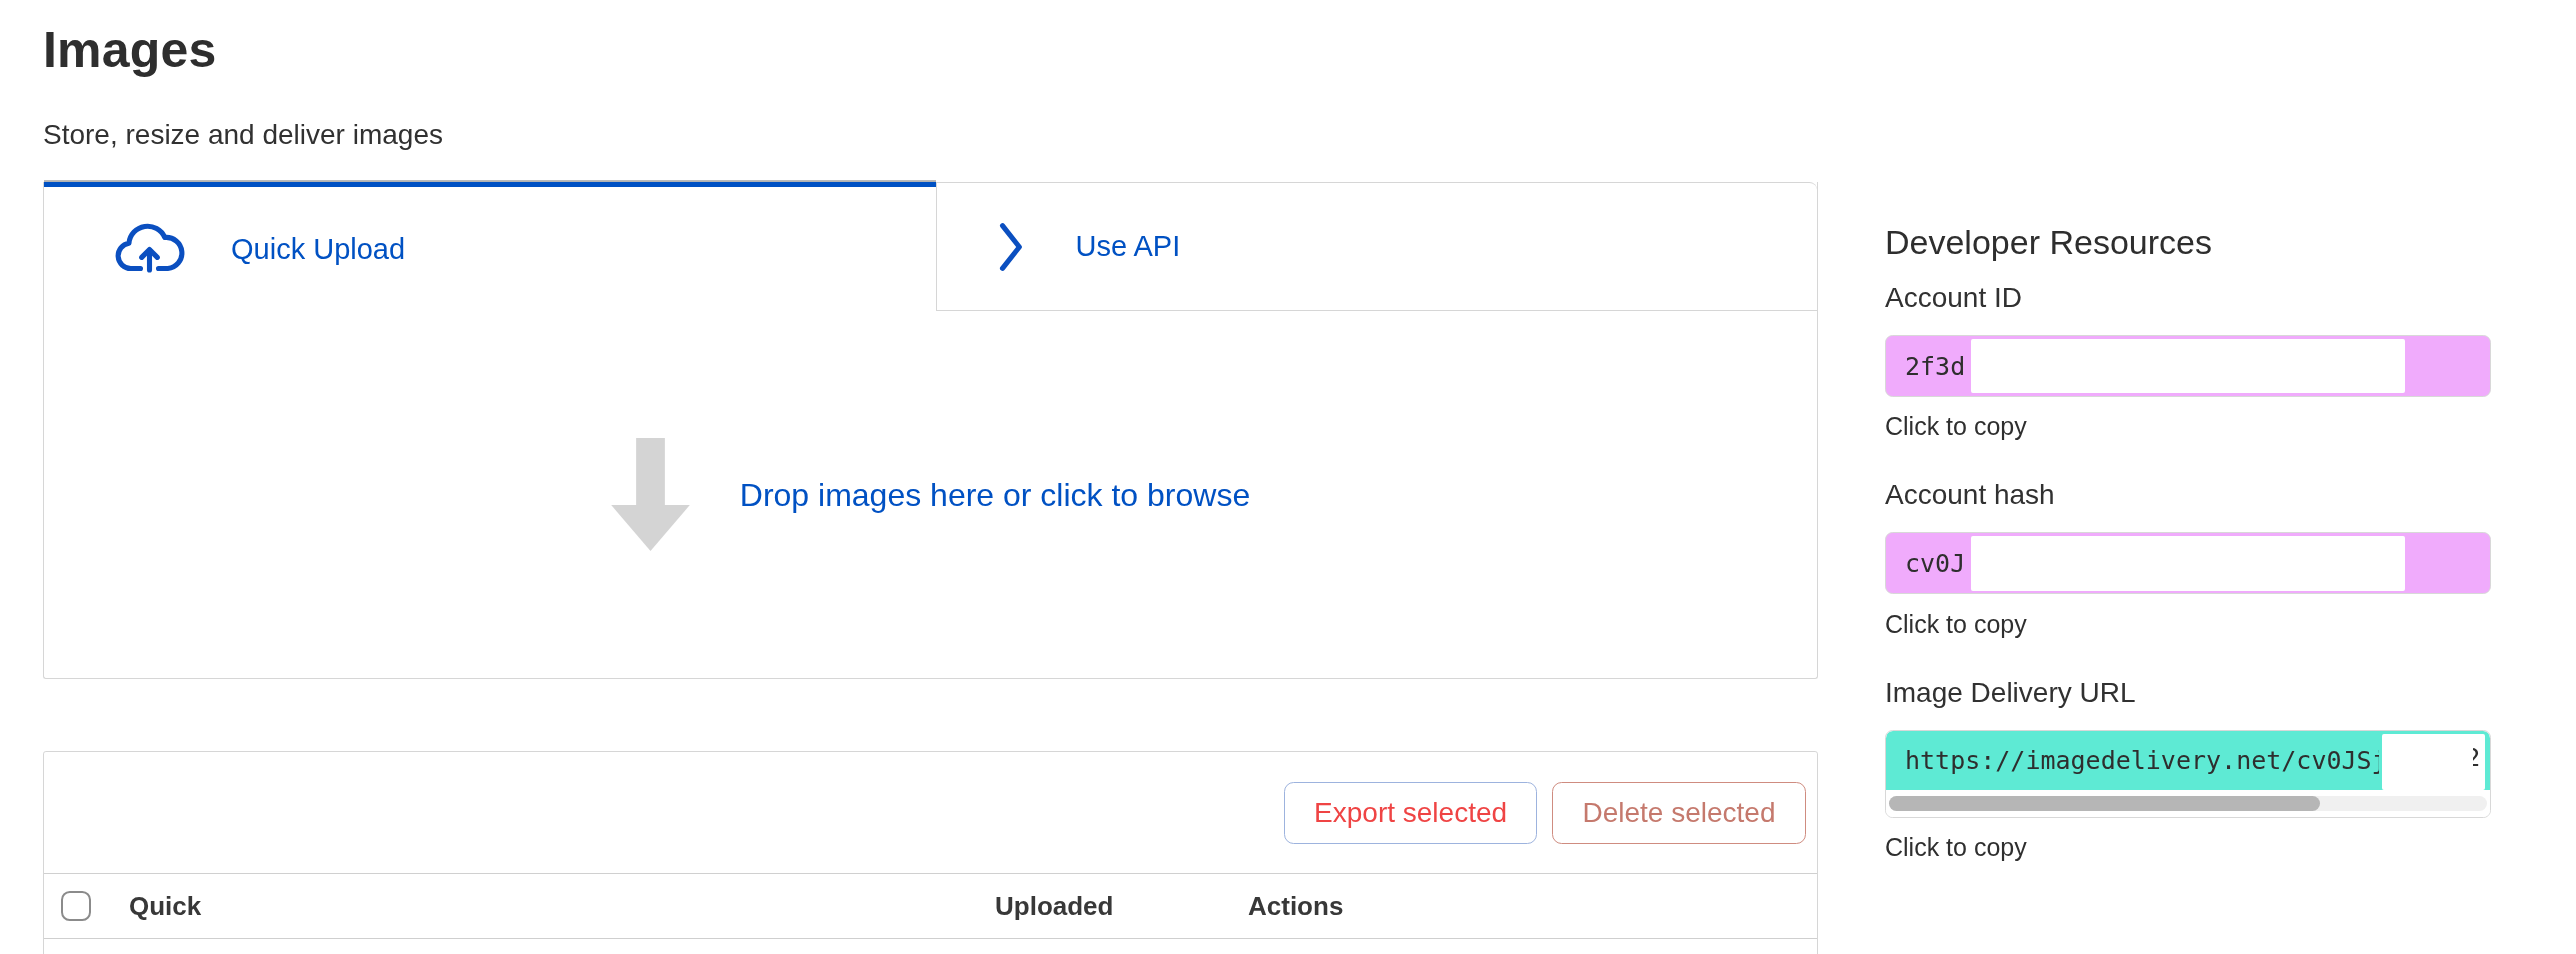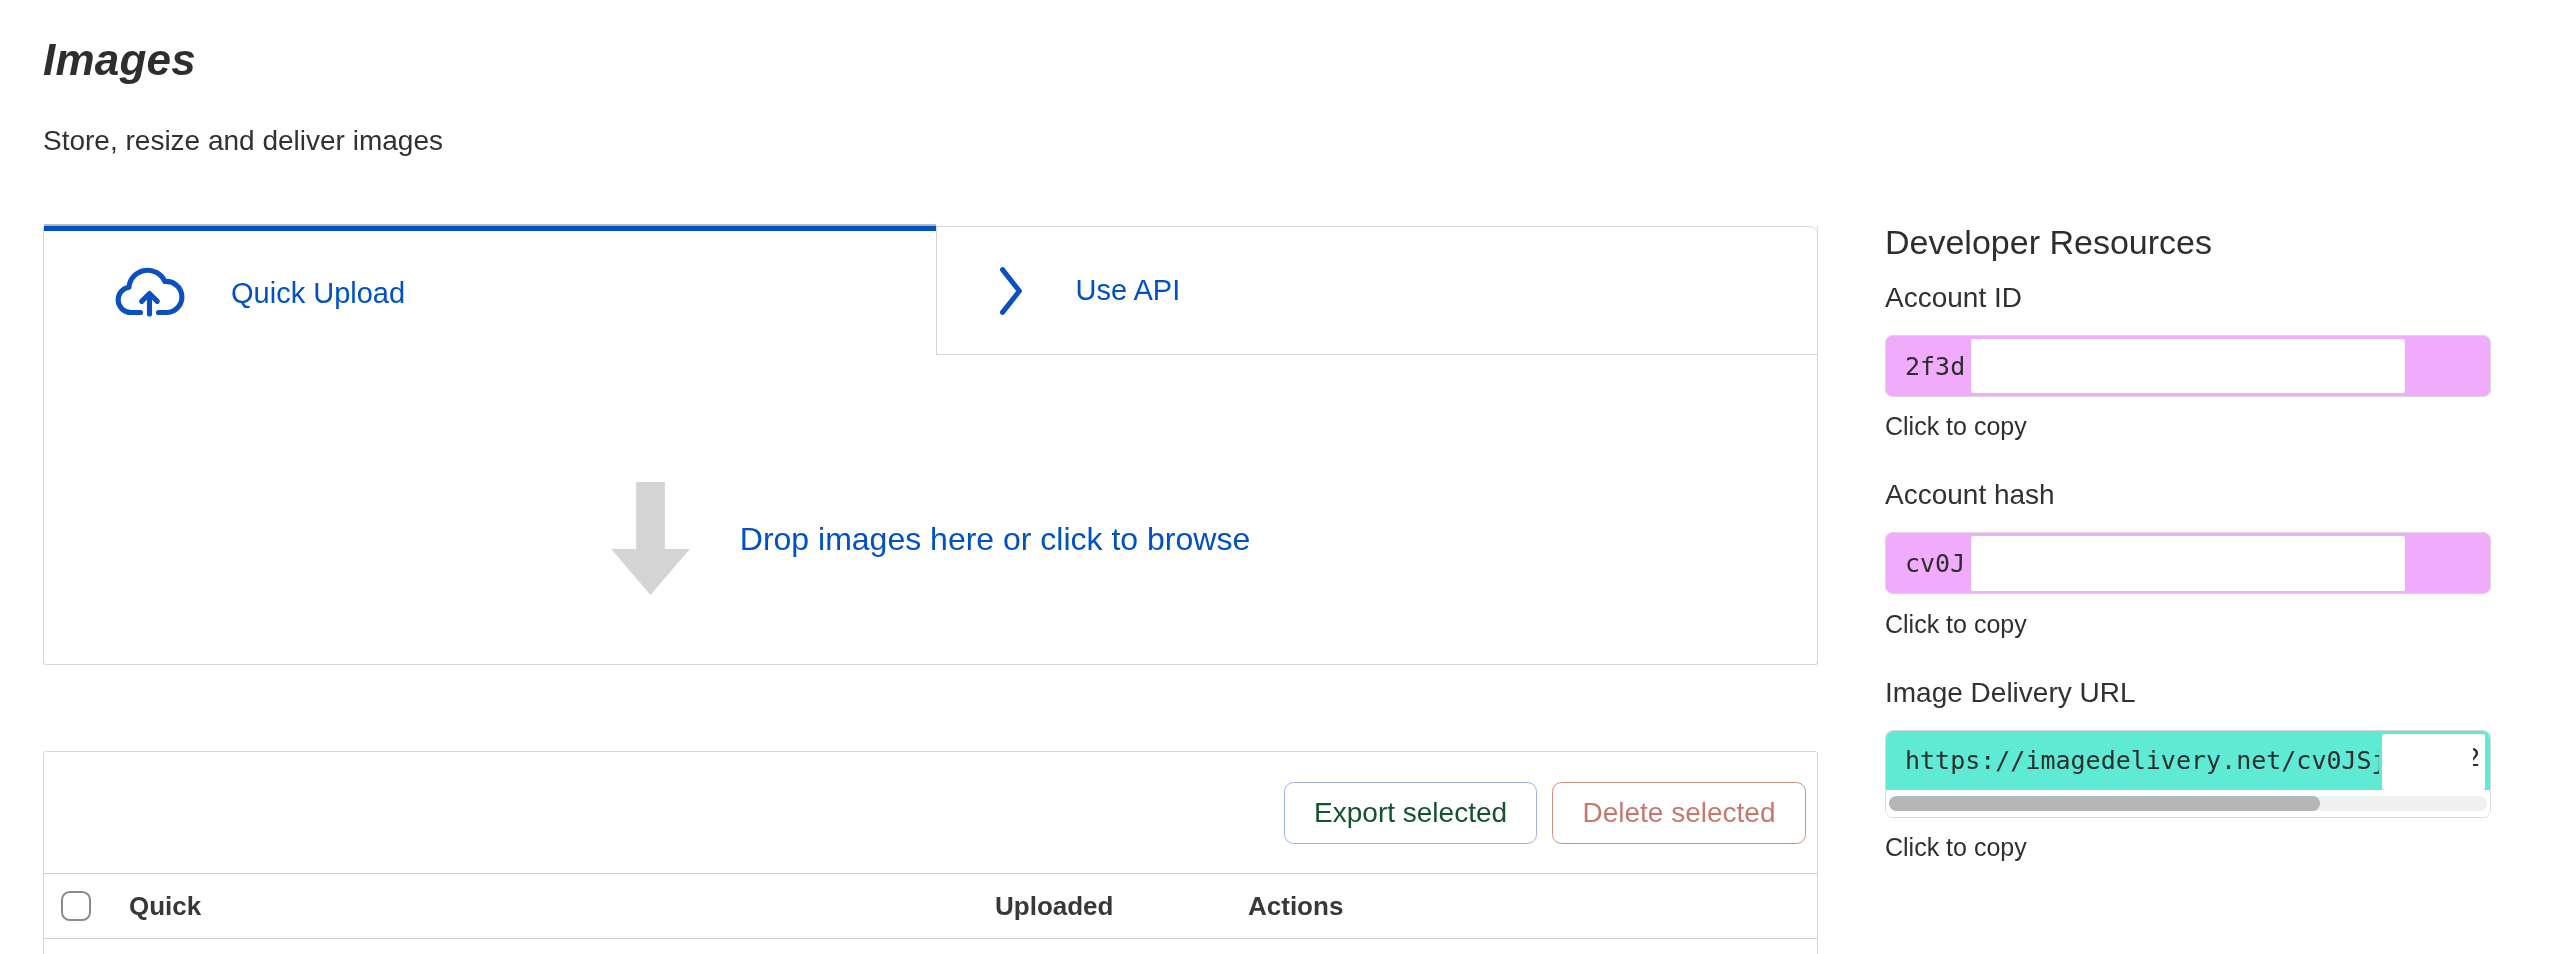--- a/index.html
+++ b/index.html
@@ -3,26 +3,26 @@
 <meta charset="utf-8">
 <style>
   * { margin:0; padding:0; box-sizing:border-box; }
   html,body { width:2576px; height:954px; }
   body {
     font-family:"Liberation Sans", sans-serif;
     background:#ffffff; color:#313131;
     position:relative; overflow:hidden;
   }
   .main { position:absolute; left:43px; top:0; width:1775px; }
-  .page-title { margin-top:35px; font-size:44px; font-weight:700; color:#2e2e2e; letter-spacing:0.2px;font-style:italic; }
+  .page-title { margin-top:21px; font-size:50px; font-weight:700; color:#2e2e2e; letter-spacing:0.2px; }
   .page-subtitle { margin-top:40px; font-size:28px; color:#313131; }
 
   
   .upload-card {
-    margin-top:69px; height:439px; position:relative;
+    margin-top:31px; height:497px; position:relative;
     border:1px solid #d6d6d6; border-top:none; border-radius:0 0 2.9px 2.9px;
     background:#fff;
   }
   .tabs { display:flex; height:129px; }
   .tab { display:flex; align-items:center; gap:38px; padding-left:62px; cursor:pointer; }
   .tab-active {
     width:892px; border-top:5.8px solid #0051c3;
     box-shadow:0 -1.9px 0 0 #b3b3b3;
   }
   .tab-inactive {
@@ -46,21 +46,21 @@
     border:1px solid #d6d6d6; border-radius:2.9px 2.9px 0 0; background:#fff;
   }
   .toolbar {
     height:122px; display:flex; justify-content:flex-end; align-items:center;
     gap:15.4px; padding-right:11.5px; border-bottom:1px solid #d0d0d0;
   }
   .btn {
     height:62px; padding:0 29px; font-size:28px; background:#fff;
     border-radius:9.6px; font-family:inherit; cursor:pointer;
   }
-  .btn-export { color:#14532d; border:1.9px solid #9db3de; }
+  .btn-export { color:#ef4444; border:1.9px solid #9db3de; }
   .btn-delete { color:#c5796d; border:1.9px solid #cf8c80; }
   .header-row { position:relative; height:65px; border-bottom:1px solid #cfcfcf; }
   .checkbox {
     position:absolute; left:17.3px; top:17.3px; width:30px; height:30px;
     border:2.4px solid #8b8b8b; border-radius:8.7px; background:#fff; cursor:pointer;
   }
   .col { position:absolute; top:50%; transform:translateY(-50%); font-weight:700; font-size:26px; color:#383838; }
   .col-name { left:85px; }
   .col-uploaded { left:951px;text-align:center; }
   .col-actions { left:1204px; }

